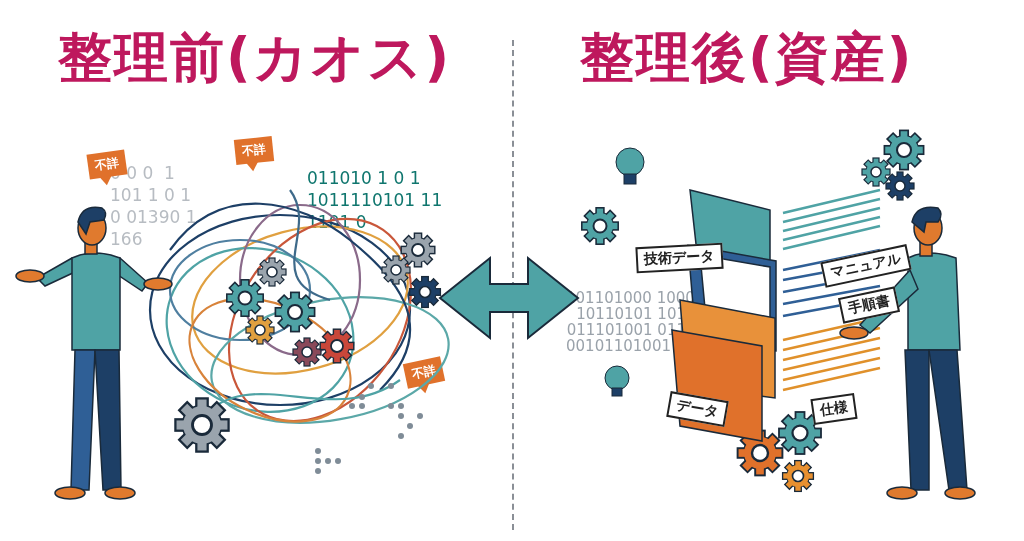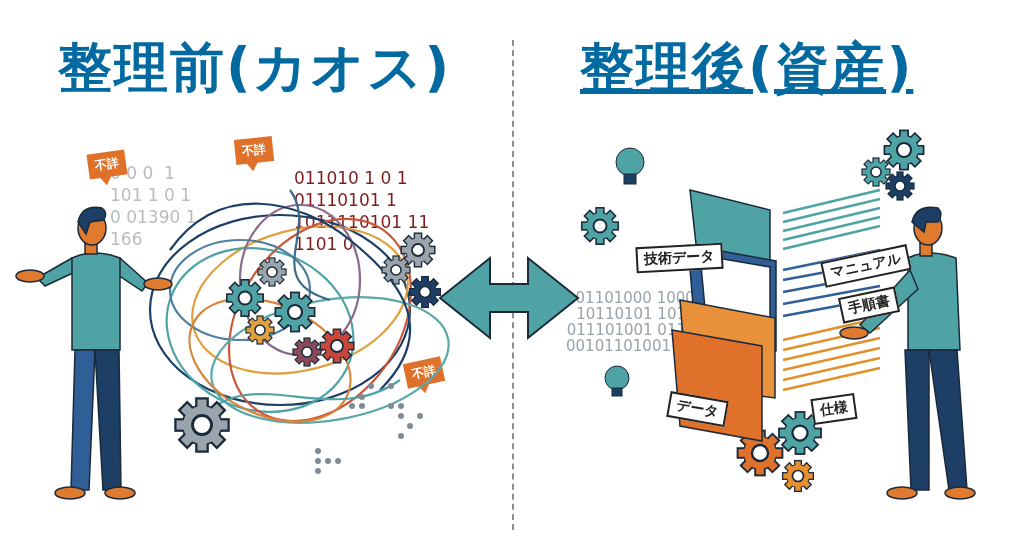--- a/index.html
+++ b/index.html
@@ -1,38 +1,38 @@
 <!DOCTYPE html>
 <html><head>
 <meta charset="utf-8">
 <style>
   html,body{margin:0;padding:0;background:#fff;}
   body{width:1024px;height:541px;position:relative;overflow:hidden;font-family:"DejaVu Sans","Liberation Sans",sans-serif;}
-  .title{position:absolute;top:32px;font-size:54px;font-weight:bold;color:#0369a1;letter-spacing:2px;white-space:nowrap;}
+  .title{position:absolute;top:22px;font-size:54px;font-weight:bold;color:#be185d;letter-spacing:2px;white-space:nowrap;}
   .title.left{left:58px;}
-  .title.right{left:580px;text-decoration:underline;}
+  .title.right{left:580px;}
   .divider{position:absolute;left:512px;top:40px;height:490px;border-left:2px dashed #8a8f96;}
   .bin{position:absolute;font-family:"DejaVu Sans","Liberation Sans",sans-serif;color:#b7bcc2;font-size:17px;white-space:pre;line-height:22px;}
   .tag{position:absolute;background:#e0712b;color:#fff;font-size:12px;font-weight:bold;padding:4px 7px;}
   .tag::after{content:"";position:absolute;left:10px;bottom:-8px;border-left:6px solid transparent;border-right:6px solid transparent;border-top:9px solid #e0712b;}
   .label{position:absolute;background:#fff;border:2px solid #222;font-size:14px;font-weight:bold;color:#222;padding:2px 6px;white-space:nowrap;}
   svg{position:absolute;left:0;top:0;}
 </style>
 </head>
 <body>
 
 <div class="title left">整理前(カオス)</div>
 <div class="title right">整理後(資産)</div>
 <div class="divider"></div>
 
 <div class="bin" style="left:110px;top:140px;">
 <div>0 0 0  1</div><div>101 1 0 1</div><div>0 01390 1</div><div>166</div>
 </div>
-<div class="bin" style="left:294px;top:145px;color:#7f1d1d;">
-<div>011010 1 0 1</div><div>01110101 1</div><div>1011110101 11</div><div>1101 0</div>
+<div class="bin" style="left:307px;top:145px;color:#0f766e;">
+<div>011010 1 0 1</div><div>1011110101 11</div><div>1101 0</div>
 </div>
 
 <div class="tag" style="left:88px;top:152px;transform:rotate(-8deg);">不詳</div>
 <div class="tag" style="left:235px;top:138px;transform:rotate(-6deg);">不詳</div>
 <div class="tag" style="left:405px;top:360px;transform:rotate(-12deg);">不詳</div>
 
 <div class="bin" style="left:566px;top:274px;color:#9aa2aa;font-size:15px;line-height:16px;text-align:right;width:120px;">
 <div>101101000 10001</div><div>10110101 101</div><div>011101001 011</div><div>00101101001 101</div>
 </div>
 

